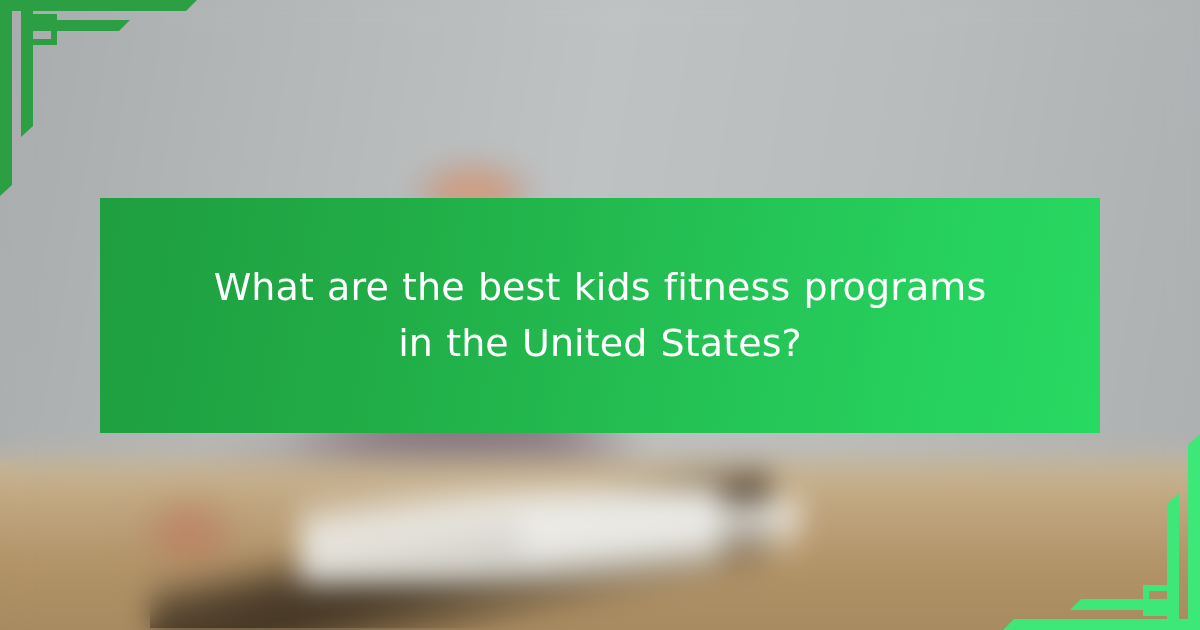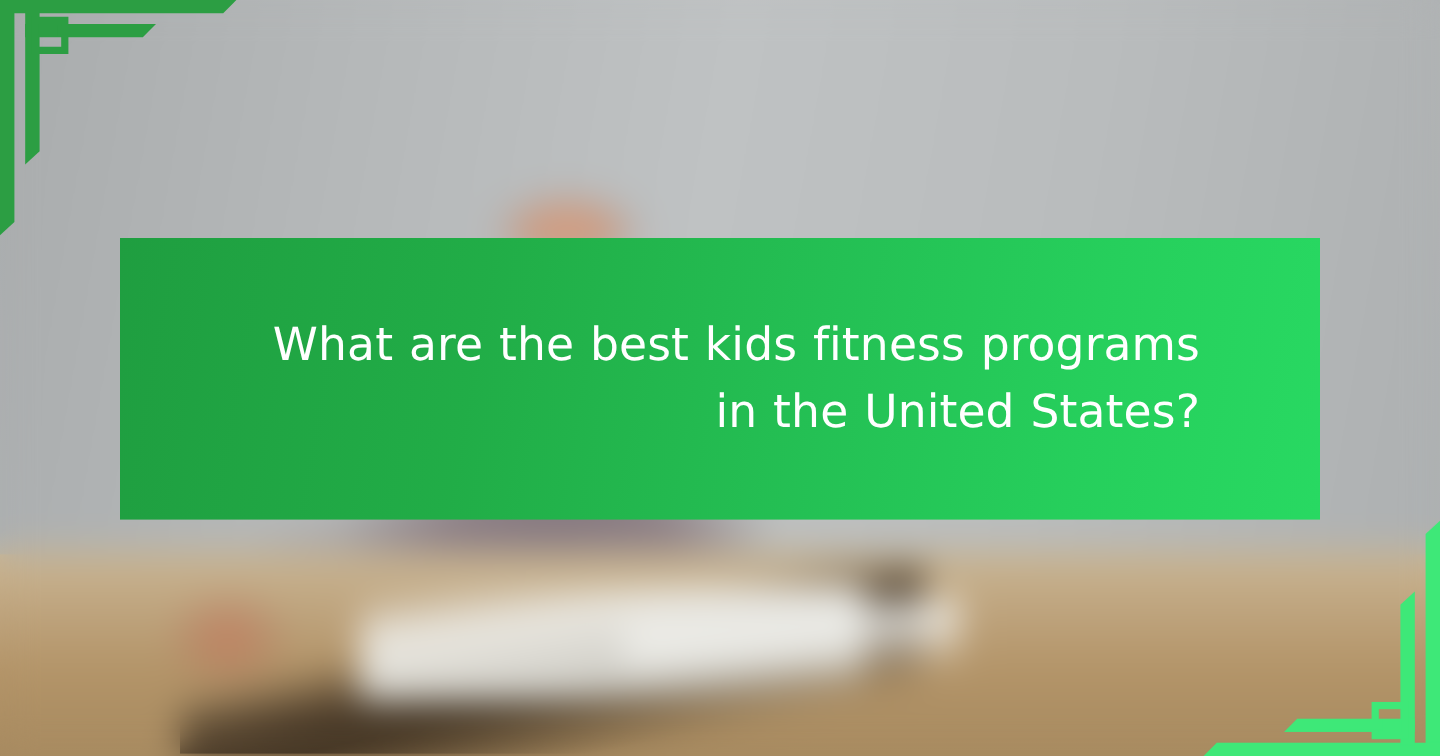--- a/index.html
+++ b/index.html
@@ -127,21 +127,21 @@
     box-sizing: border-box;
     padding: 10px 60px;
   }
   .banner-title {
     margin: 0;
     color: #ffffff;
     font-family: "DejaVu Sans", sans-serif;
     font-size: 38px;
     line-height: 1.47;
     font-weight: 400;
-    text-align: right;
+    text-align: center;
     letter-spacing: 0.1px;
     max-width: 800px;
     word-spacing: 1px;
   }
 </style>
 </head>
 <body>
 
 <div class="canvas">
 

